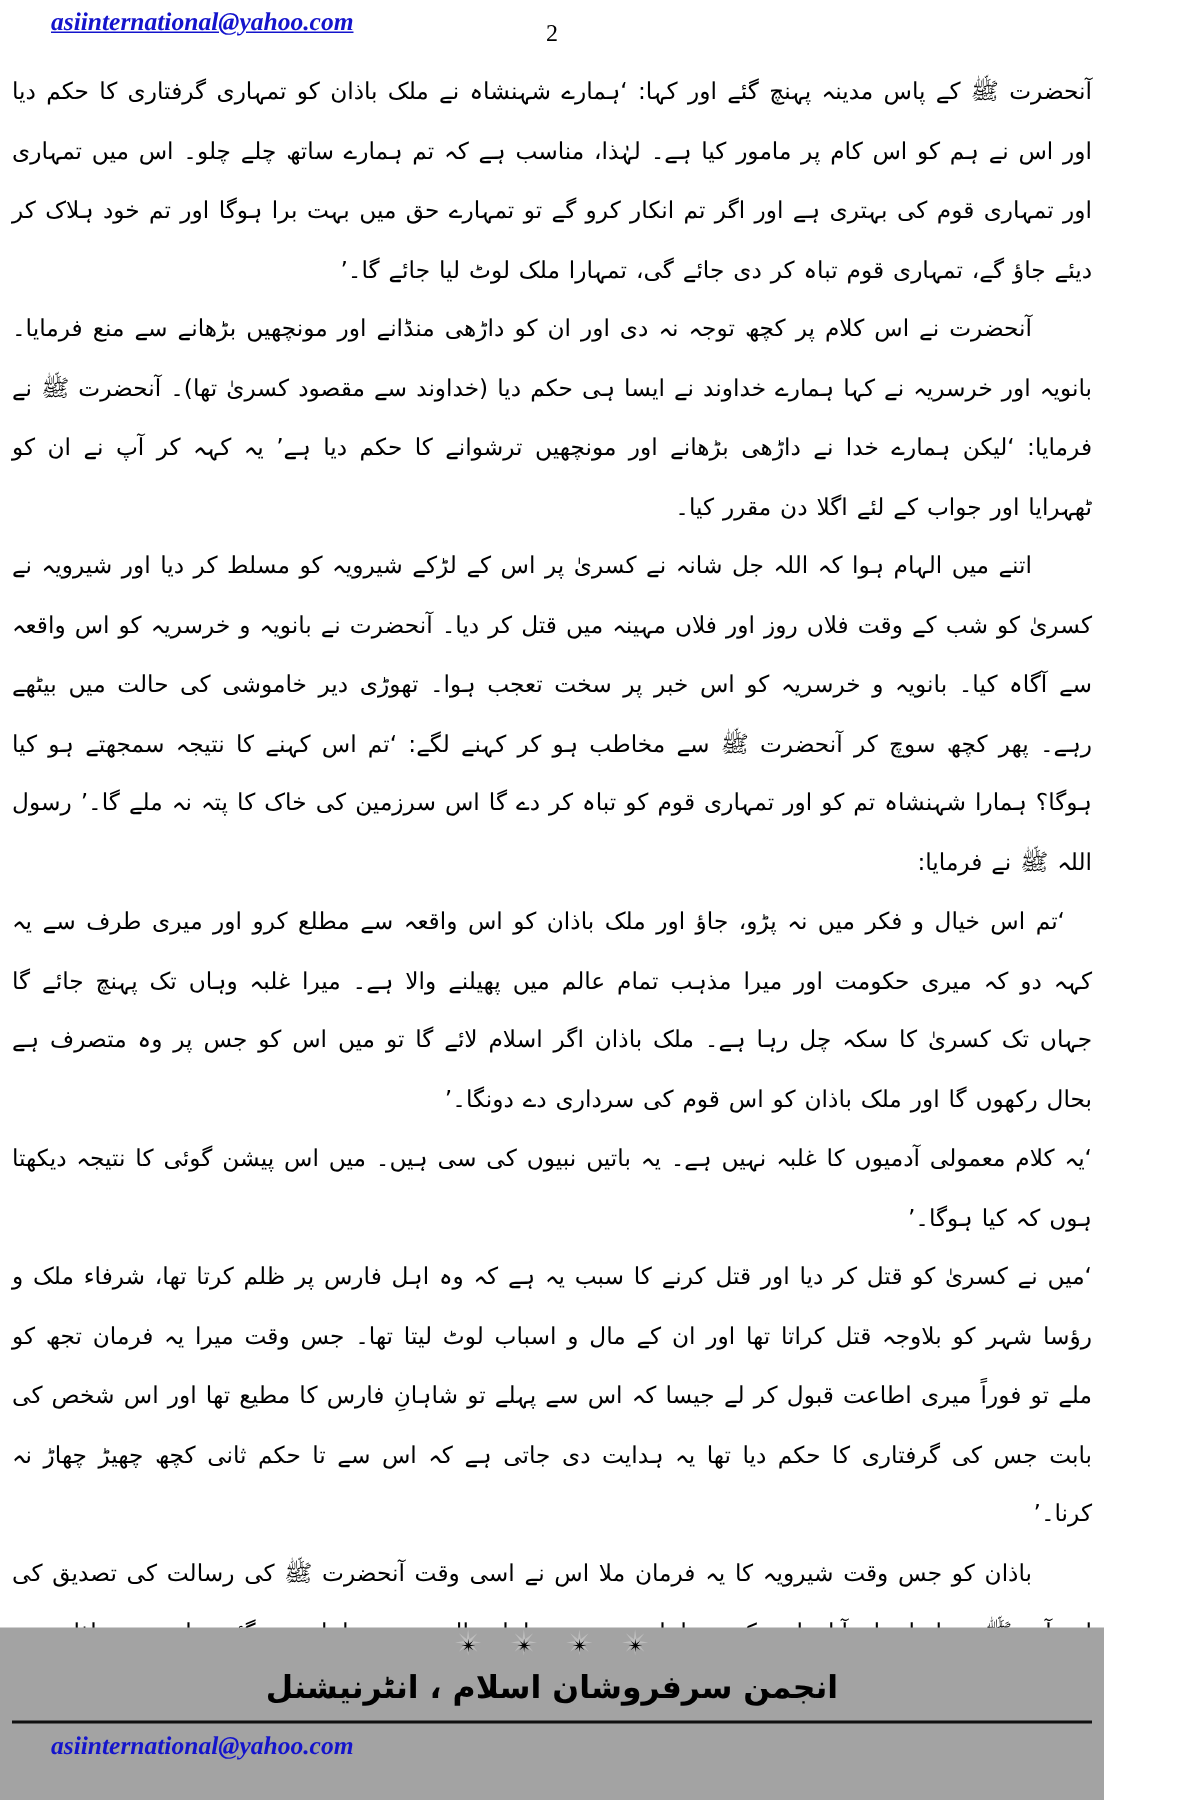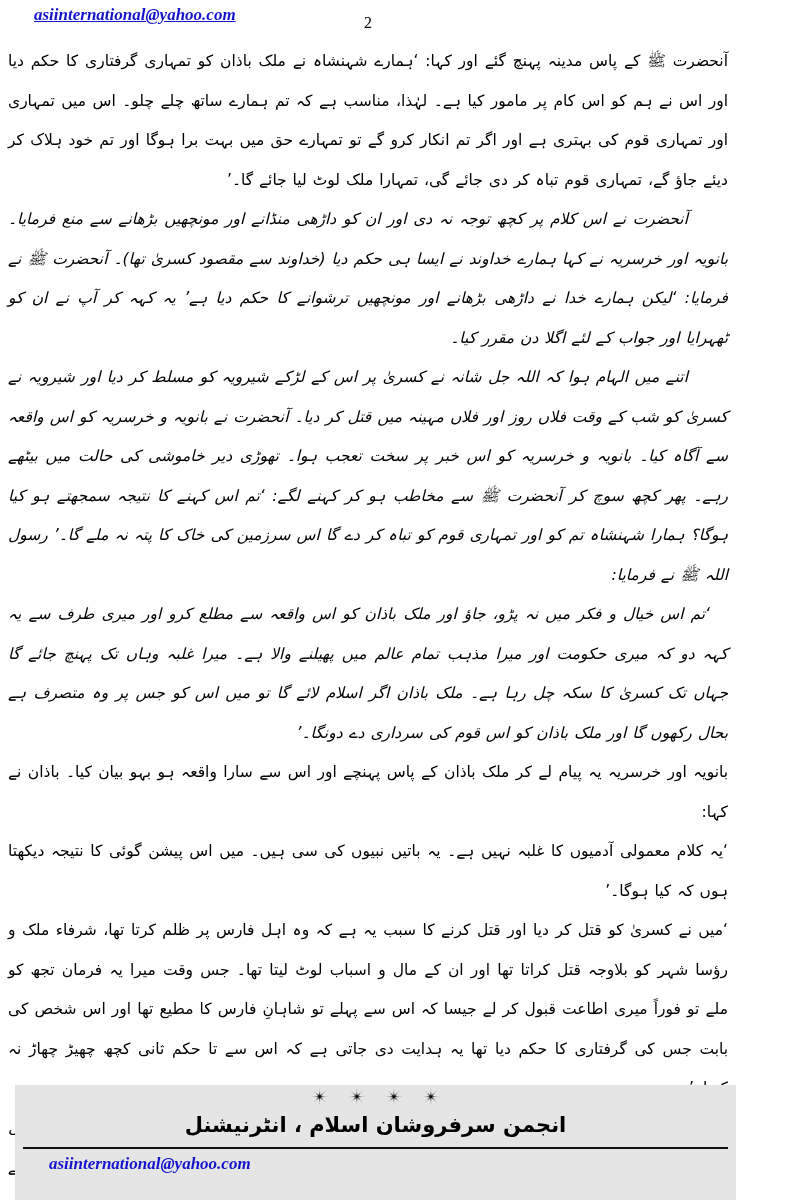--- a/index.html
+++ b/index.html
@@ -41,28 +41,28 @@
     left: 8px;
     right: 8px;
     direction: rtl;
     text-align: justify;
     font-size: 15.5px;
     line-height: 2.55;
     color: var(--ink);
     word-spacing: 1px;
   }
   .body-text p { margin: 0; padding: 0; }
-  .ind-lg { text-indent: 40px; font-style: italic; }
-  .ind-sm { text-indent: 18px; font-style: italic; }
+  .ind-lg { text-indent: 40px; }
+  .ind-sm { text-indent: 18px; }
   .footer {
     position: absolute;
-    left: 15px;
+    left: 0;
     right: 0;
     bottom: 0;
-    background: #e5e5e5;
+    background: #a3a3a3;
     padding-bottom: 26px;
   }
   .ornaments { text-align: center; height: 24px; margin-bottom: 4px; }
   .star {
     position: relative;
     display: inline-block;
     width: 26px;
     height: 24px;
     margin: 0 3px;
     vertical-align: middle;
@@ -123,21 +123,20 @@
 
   <a class="header-email">asiinternational@yahoo.com</a>
 
   <div class="page-number">2</div>
 
   <div class="body-text">
     <p>آنحضرت ﷺ کے پاس مدینہ پہنچ گئے اور کہا: ‘ہمارے شہنشاہ نے ملک باذان کو تمہاری گرفتاری کا حکم دیا اور اس نے ہم کو اس کام پر مامور کیا ہے۔ لہٰذا، مناسب ہے کہ تم ہمارے ساتھ چلے چلو۔ اس میں تمہاری اور تمہاری قوم کی بہتری ہے اور اگر تم انکار کرو گے تو تمہارے حق میں بہت برا ہوگا اور تم خود ہلاک کر دیئے جاؤ گے، تمہاری قوم تباہ کر دی جائے گی، تمہارا ملک لوٹ لیا جائے گا۔’</p>
     <p class="ind-lg">آنحضرت نے اس کلام پر کچھ توجہ نہ دی اور ان کو داڑھی منڈانے اور مونچھیں بڑھانے سے منع فرمایا۔ بانویہ اور خرسریہ نے کہا ہمارے خداوند نے ایسا ہی حکم دیا (خداوند سے مقصود کسریٰ تھا)۔ آنحضرت ﷺ نے فرمایا: ‘لیکن ہمارے خدا نے داڑھی بڑھانے اور مونچھیں ترشوانے کا حکم دیا ہے’ یہ کہہ کر آپ نے ان کو ٹھہرایا اور جواب کے لئے اگلا دن مقرر کیا۔</p>
     <p class="ind-lg">اتنے میں الہام ہوا کہ اللہ جل شانہ نے کسریٰ پر اس کے لڑکے شیرویہ کو مسلط کر دیا اور شیرویہ نے کسریٰ کو شب کے وقت فلاں روز اور فلاں مہینہ میں قتل کر دیا۔ آنحضرت نے بانویہ و خرسریہ کو اس واقعہ سے آگاہ کیا۔ بانویہ و خرسریہ کو اس خبر پر سخت تعجب ہوا۔ تھوڑی دیر خاموشی کی حالت میں بیٹھے رہے۔ پھر کچھ سوچ کر آنحضرت ﷺ سے مخاطب ہو کر کہنے لگے: ‘تم اس کہنے کا نتیجہ سمجھتے ہو کیا ہوگا؟ ہمارا شہنشاہ تم کو اور تمہاری قوم کو تباہ کر دے گا اس سرزمین کی خاک کا پتہ نہ ملے گا۔’ رسول اللہ ﷺ نے فرمایا:</p>
     <p class="ind-sm">‘تم اس خیال و فکر میں نہ پڑو، جاؤ اور ملک باذان کو اس واقعہ سے مطلع کرو اور میری طرف سے یہ کہہ دو کہ میری حکومت اور میرا مذہب تمام عالم میں پھیلنے والا ہے۔ میرا غلبہ وہاں تک پہنچ جائے گا جہاں تک کسریٰ کا سکہ چل رہا ہے۔ ملک باذان اگر اسلام لائے گا تو میں اس کو جس پر وہ متصرف ہے بحال رکھوں گا اور ملک باذان کو اس قوم کی سرداری دے دونگا۔’</p>
-    <p>بانویہ اور خرسریہ یہ پیام لے کر ملک باذان کے پاس پہنچے اور اس سے سارا واقعہ ہو بہو بیان کیا۔ باذان نے کہا:</p>
     <p>‘یہ کلام معمولی آدمیوں کا غلبہ نہیں ہے۔ یہ باتیں نبیوں کی سی ہیں۔ میں اس پیشن گوئی کا نتیجہ دیکھتا ہوں کہ کیا ہوگا۔’</p>
     <p>‘میں نے کسریٰ کو قتل کر دیا اور قتل کرنے کا سبب یہ ہے کہ وہ اہل فارس پر ظلم کرتا تھا، شرفاء ملک و رؤسا شہر کو بلاوجہ قتل کراتا تھا اور ان کے مال و اسباب لوٹ لیتا تھا۔ جس وقت میرا یہ فرمان تجھ کو ملے تو فوراً میری اطاعت قبول کر لے جیسا کہ اس سے پہلے تو شاہانِ فارس کا مطیع تھا اور اس شخص کی بابت جس کی گرفتاری کا حکم دیا تھا یہ ہدایت دی جاتی ہے کہ اس سے تا حکم ثانی کچھ چھیڑ چھاڑ نہ کرنا۔’</p>
     <p class="ind-lg">باذان کو جس وقت شیرویہ کا یہ فرمان ملا اس نے اسی وقت آنحضرت ﷺ کی رسالت کی تصدیق کی اور آپ ﷺ پر ایمان لے آیا۔ اس کے مسلمان ہوتے ہی ابناء والے بھی مسلمان ہو گئے۔ بانویہ نے باذان سے واپسی کے بعد مدینہ میں یہ بھی کہا:</p>
     <p class="ind-sm">‘میں نے بڑے بڑے امراء و سلاطین سے باتیں کی اور ان کے ساتھ میں نے کھانا کھایا لیکن اس شخص سے زیادہ بارعب میں نے کسی کو نہ پایا’۔ باذان نے دریافت کیا: ‘کیا ان کے ساتھ جانثاروں کا فوجی دستہ بھی رہتا ہے؟’ بانویہ نے کہا: ‘نہیں’۔’’</p>
 
   </div>
 
   <div class="footer">
     <div class="ornaments">
       <span class="star"><span class="outer"></span><span class="inner"></span></span>

